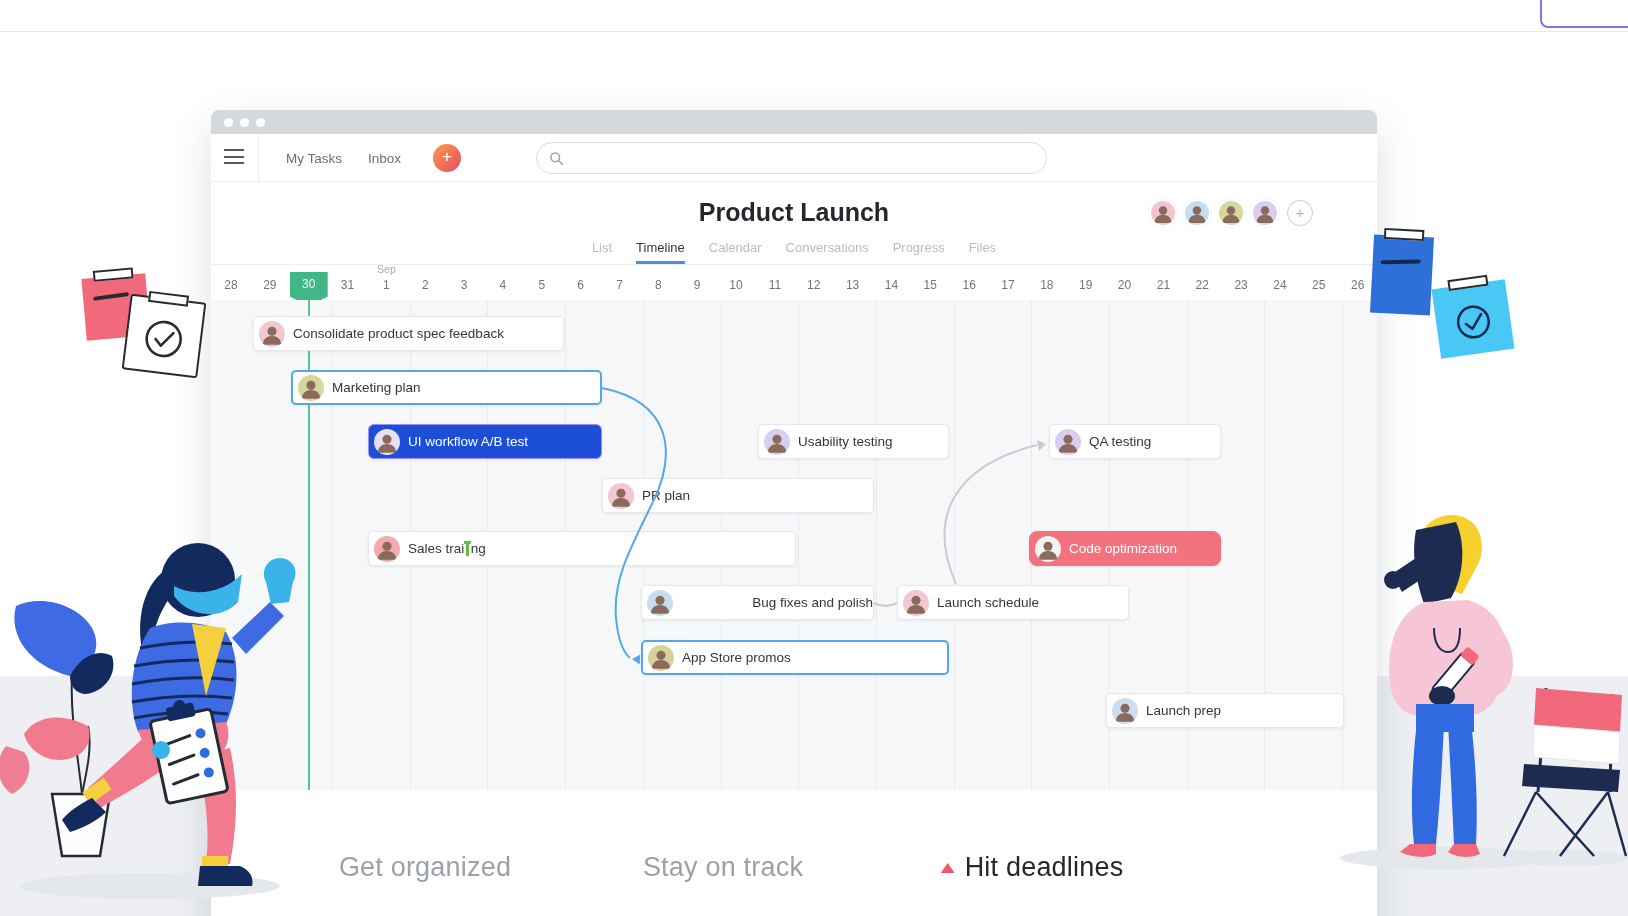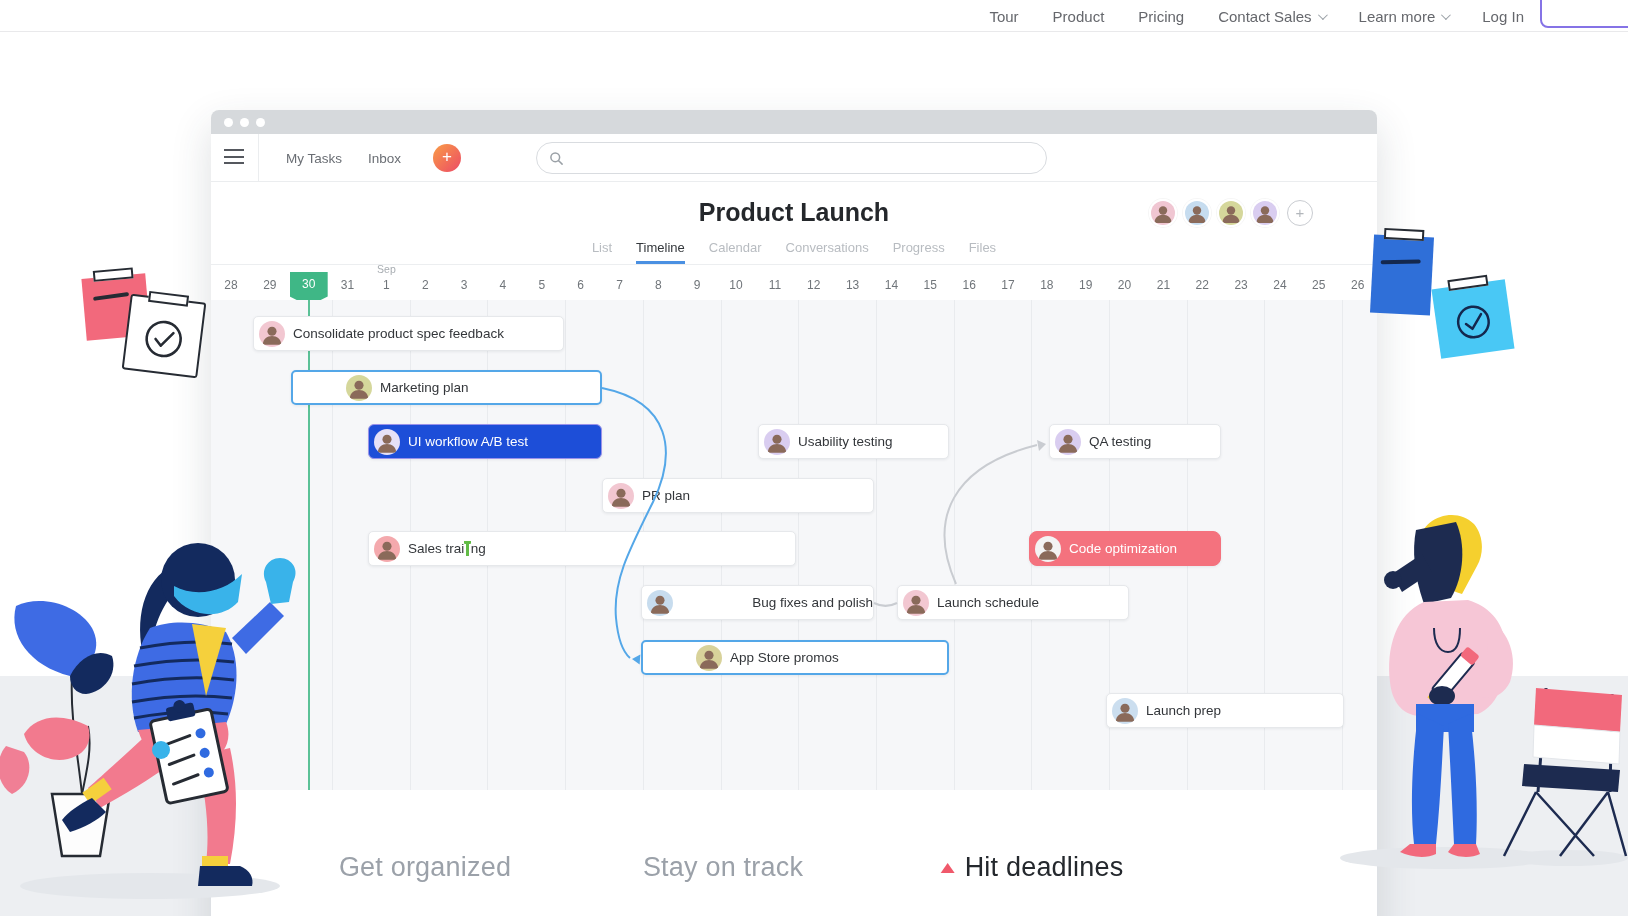--- a/index.html
+++ b/index.html
@@ -48,21 +48,21 @@
   .date-cell { position:absolute; top:12px; transform:translateX(-50%); font-size:12px; color:#70757a; }
   .month-label { position:absolute; top:-3px; transform:translateX(-50%); font-size:10.5px; color:#a8adb2; }
   .today-flag { position:absolute; top:6px; width:38px; height:34px; transform:translateX(-50%); background:#3fb786; clip-path:polygon(0 0,100% 0,100% 72%,50% 100%,0 72%); color:#fff; font-size:12px; text-align:center; line-height:24px; }
 
   .timeline-body { position:absolute; left:0; top:190px; width:100%; height:490px; background:#f6f7f9; overflow:hidden; }
   .gridline { position:absolute; top:0; width:1px; height:100%; background:#e9ebee; }
   .today-line { position:absolute; top:0; width:2px; height:100%; background:#3fb786; opacity:.85; }
 
   .task { position:absolute; height:35px; background:#fff; border:1px solid #e6e8eb; border-radius:5px; box-shadow:0 1px 3px rgba(20,30,40,.07); display:flex; align-items:center; cursor:pointer; z-index:3; }
   .task .tlabel { font-size:13.5px; color:#33363a; margin-left:8px; white-space:nowrap; overflow:hidden; }
-  .task.selected { border:2px solid #54a7e8;padding-left:48px; }
+  .task.selected { border:2px solid #54a7e8; }
   .task.purple { background:#1d4ed8; border-color:#9a92ea;border-radius:6px; }
   .task.red { background:#f4727e; border-color:#f4727e; }
   .task.purple .tlabel, .task.red .tlabel { color:#fff; }
   .task .avatar { width:26px; height:26px; border-radius:50%; margin-left:5px; flex:0 0 auto; overflow:hidden; }
   .cursor { position:relative; display:inline-block; width:2.5px; height:15px; background:#62bb46; vertical-align:middle; margin:0 2px; }
   .cursor::after { content:''; position:absolute; top:-4px; left:-2px; width:7px; height:7px; background:#62bb46; border-radius:1px; }
 
   .connector-svg { position:absolute; left:0; top:0; width:1166px; height:680px; pointer-events:none; z-index:4; }
 
   
@@ -76,42 +76,20 @@
   .check-mark { position:absolute; left:50%; top:54%; transform:translate(-50%,-50%); }
 
   .illus { position:absolute; z-index:3; }
   #illus-left { left:0; top:516px; }
   #illus-right { left:1330px; top:500px; }
 </style>
 </head>
 <body>
 
 <div class="site-nav">
-  <div class="nav-row">
-      <div class="nav-item">
-        <span>Tour</span>
-      </div>
-      <div class="nav-item">
-        <span>Product</span>
-      </div>
-      <div class="nav-item">
-        <span>Pricing</span>
-      </div>
-      <div class="nav-item">
-        <span>Contact Sales</span>
-        <span class="chev"></span>
-      </div>
-      <div class="nav-item">
-        <span>Learn more</span>
-        <span class="chev"></span>
-      </div>
-      <div class="nav-item">
-        <span>Log In</span>
-      </div>
-    </div>
   <div class="cta-button"></div>
 </div>
 
 <div class="footer-band"></div>
 <div id="footer-items">
     <div class="footer-item" style="left: 425px;">
       <span>Get organized</span>
     </div>
     <div class="footer-item" style="left: 723px;">
       <span>Stay on track</span>

